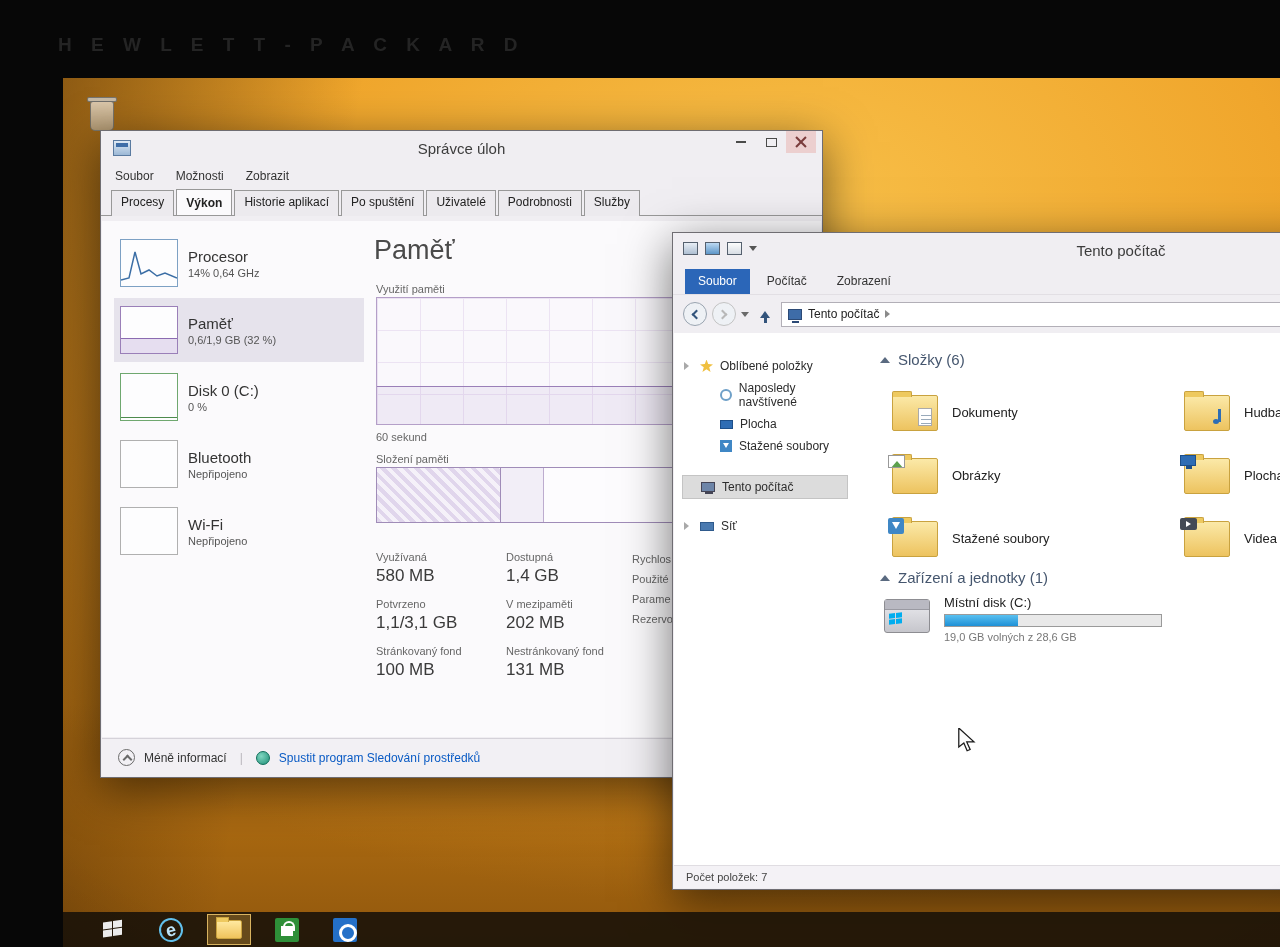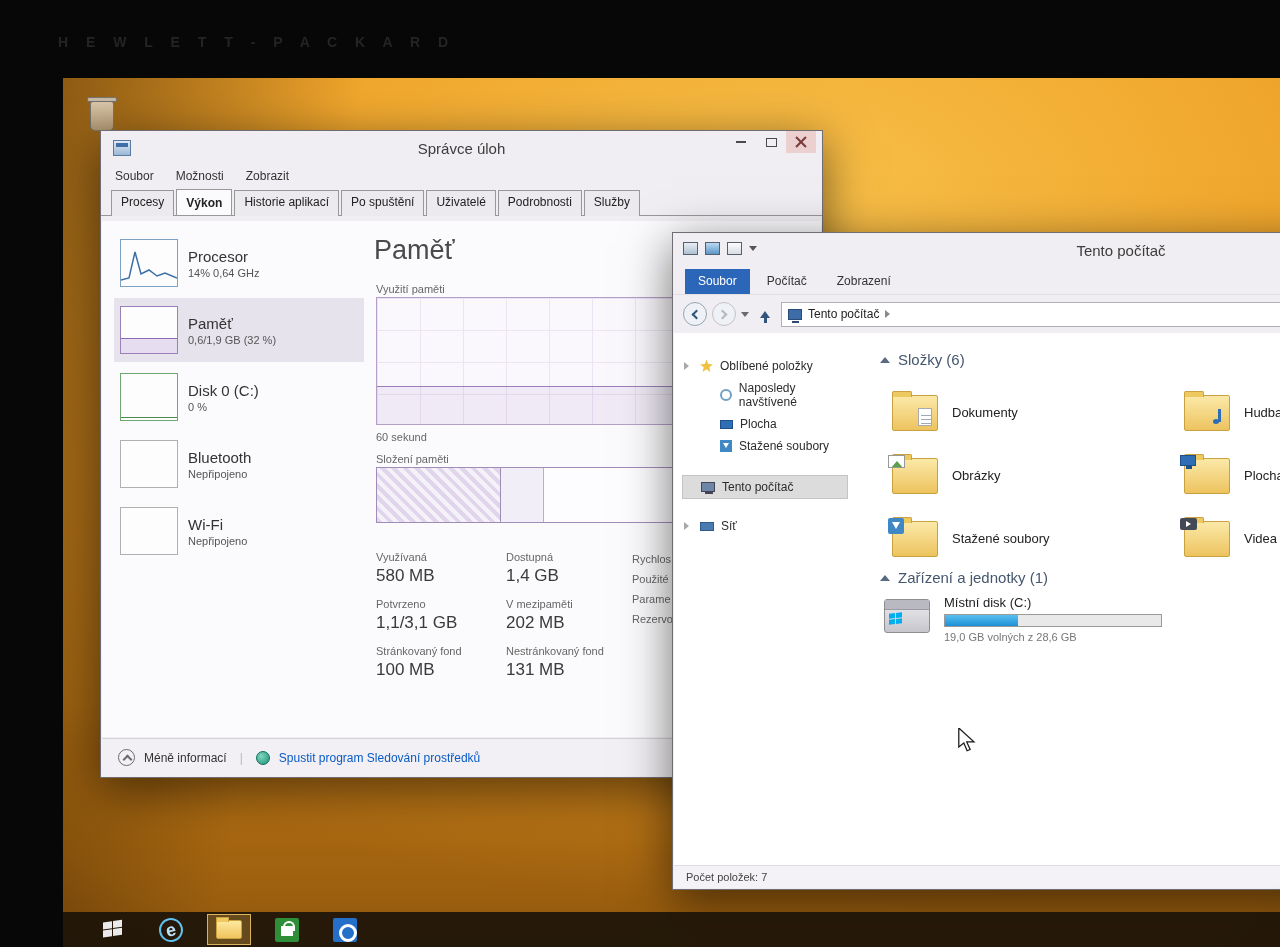--- a/index.html
+++ b/index.html
@@ -1,18 +1,18 @@
 <!DOCTYPE html>
 <html><head>
 <meta charset="utf-8">
 <style>
   * { margin:0; padding:0; box-sizing:border-box; }
   body { background:#000; font-family:"Liberation Sans", sans-serif; }
   .photo { position:relative; width:1280px; height:947px; background:#070707; overflow:hidden; }
-  .brand { position:absolute; left:58px; top:34px; font-size:14px; font-weight:bold;
+  .brand { position:absolute; left:58px; top:34px; font-size:19px; font-weight:bold;
            letter-spacing:7px; color:#242424; }
   .screen { position:absolute; left:63px; top:78px; width:1217px; height:869px; overflow:hidden;
     background:
       linear-gradient(100deg, rgba(40,20,0,0.45) 0%, rgba(40,20,0,0) 22%),
       linear-gradient(to top, rgba(70,35,0,0.40), rgba(0,0,0,0) 28%),
       radial-gradient(1100px 700px at 60% 15%, #f8c049 0%, #f0a62c 45%, #dd9020 75%, #c27a15 100%);
   }
   .vignette { position:absolute; inset:0; pointer-events:none; z-index:95;
     background: radial-gradient(1500px 1050px at 52% 40%, rgba(0,0,0,0) 58%, rgba(0,0,0,0.33) 100%); }
 

